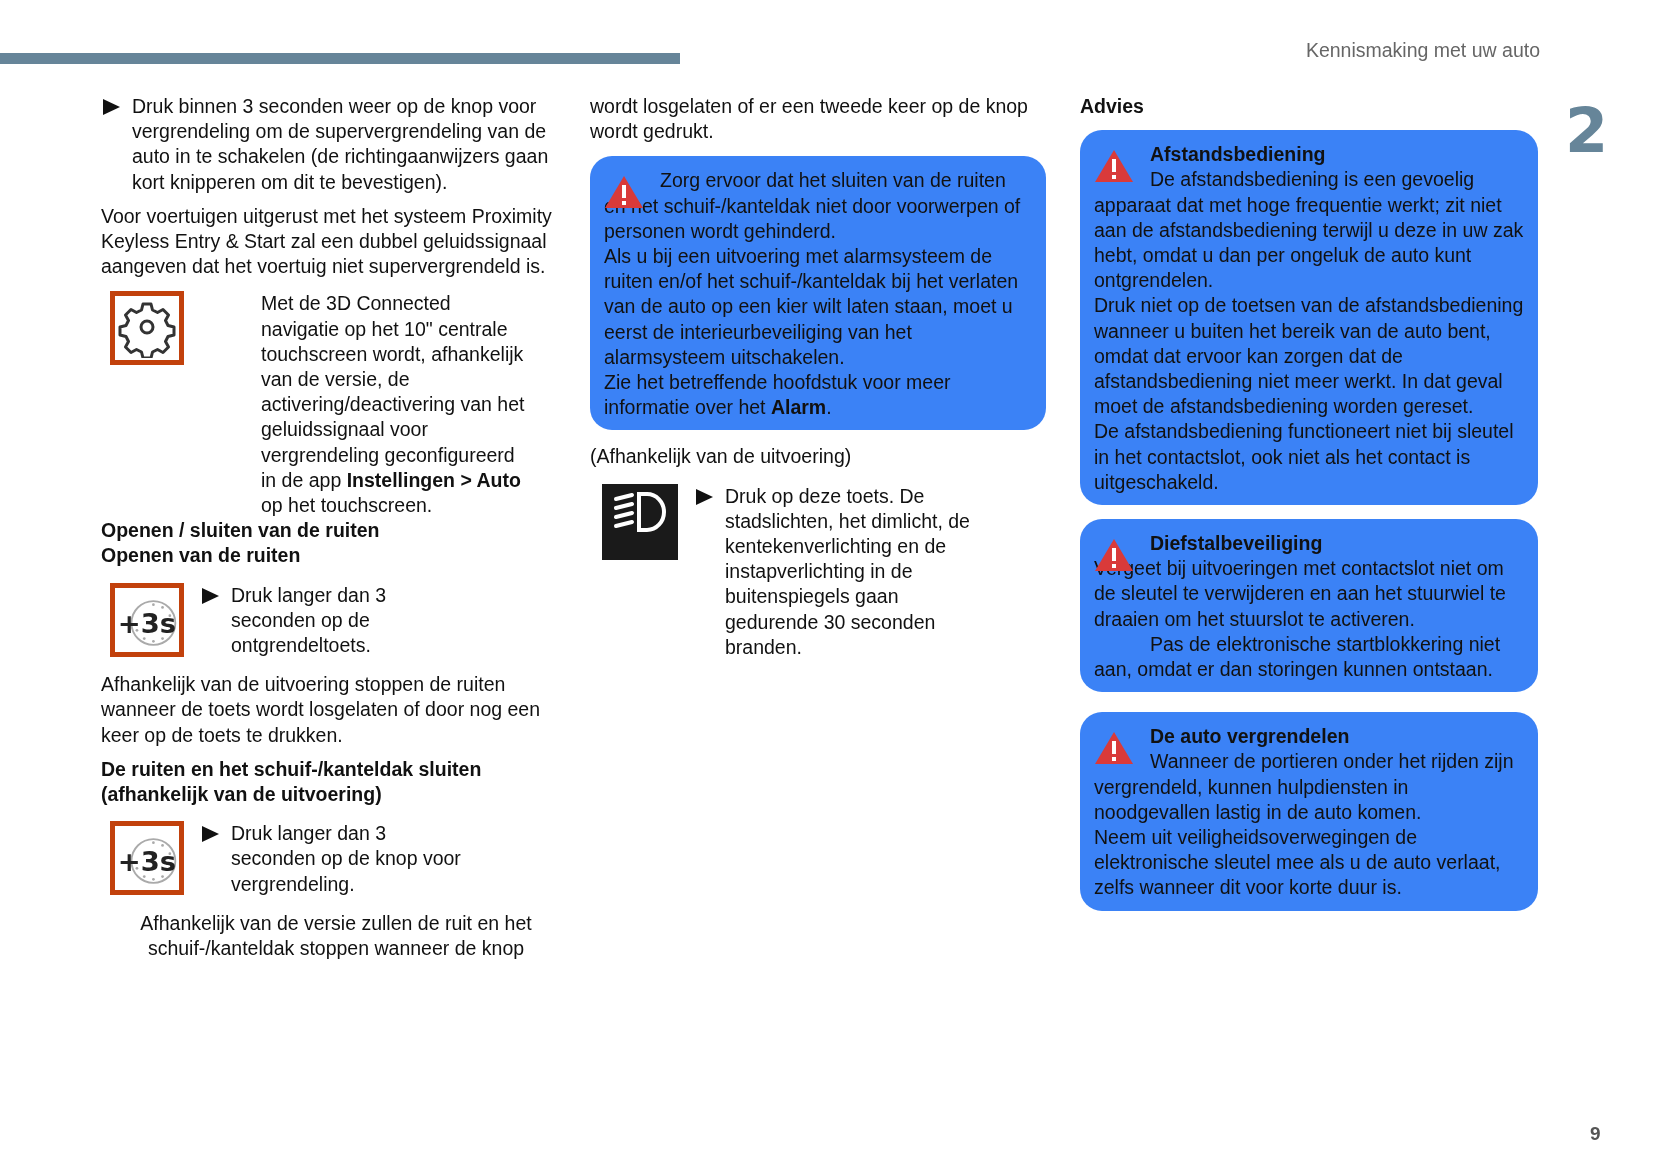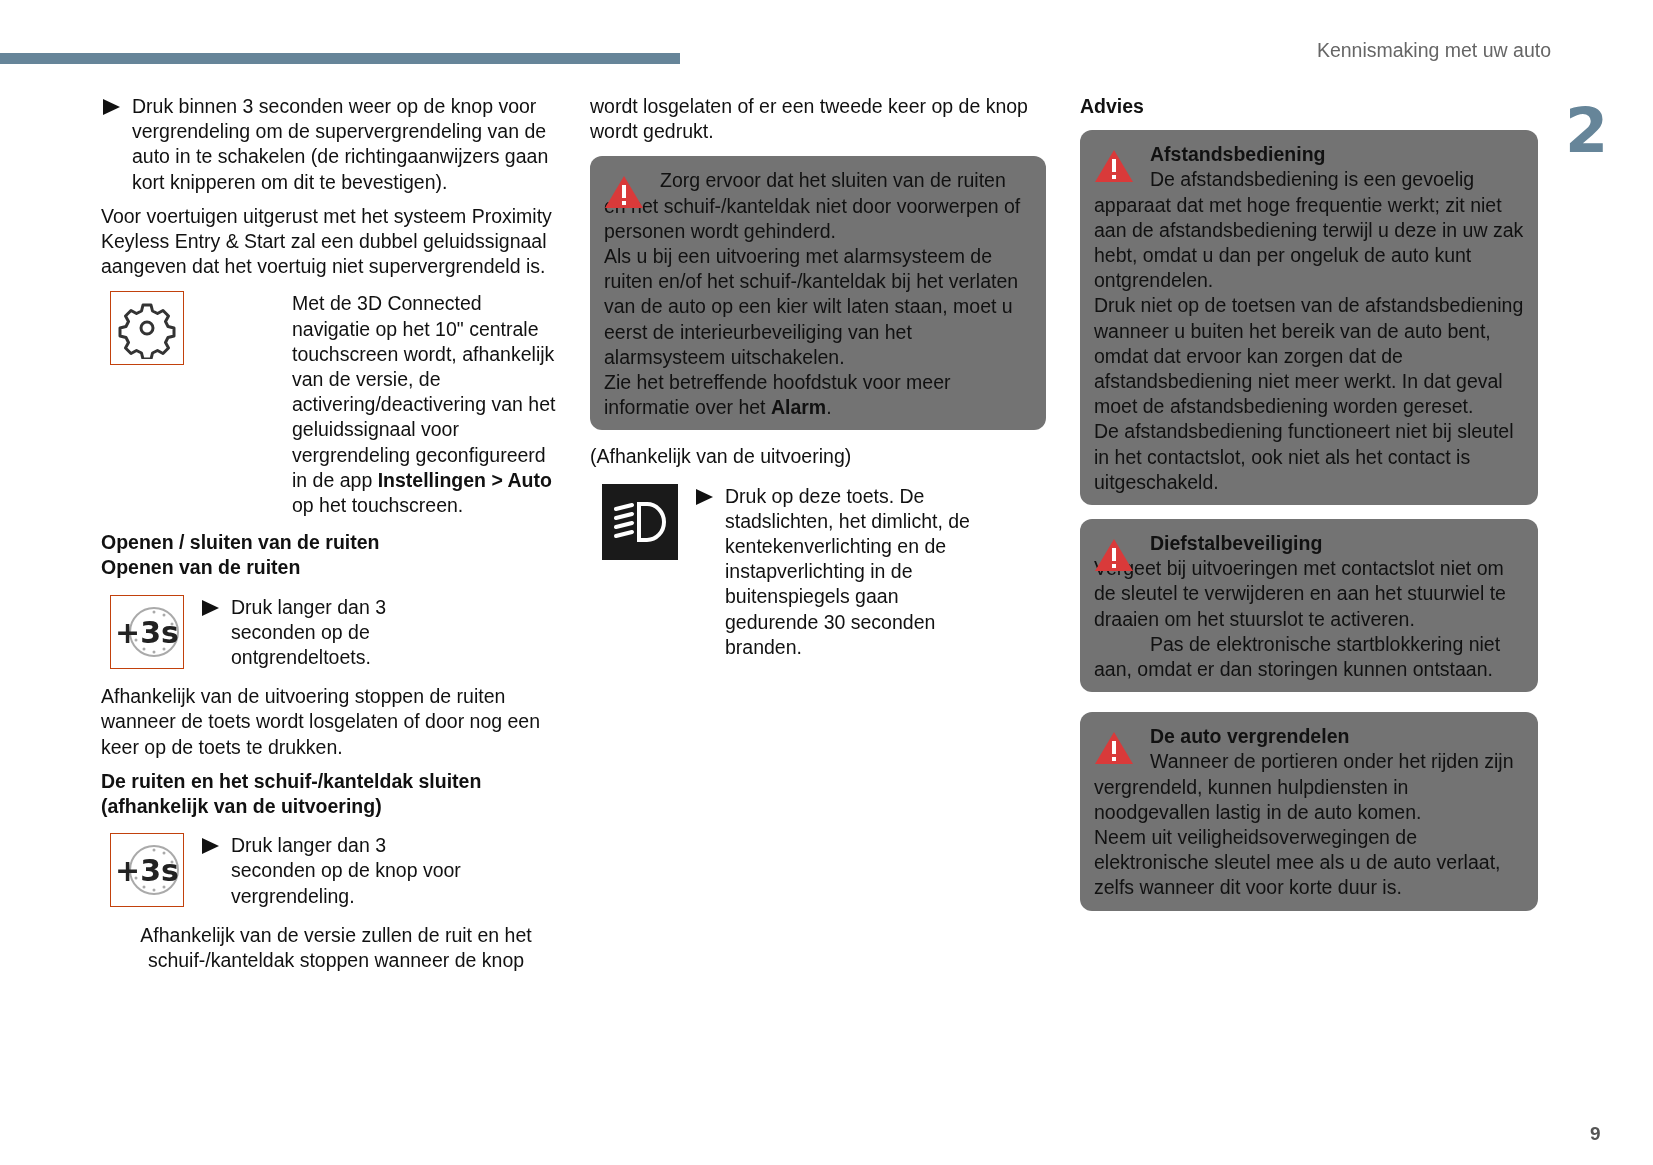--- a/index.html
+++ b/index.html
@@ -2,60 +2,60 @@
 <html><head>
 <meta charset="utf-8">
 <style>
   html, body { margin: 0; padding: 0; background: #ffffff; }
   body {
     width: 1653px; height: 1165px; position: relative; overflow: hidden;
     font-family: "Liberation Sans", "DejaVu Sans", sans-serif;
     color: #111111; font-size: 19.5px; line-height: 25.2px;
   }
   .topbar { position: absolute; left: 0; top: 53px; width: 680px; height: 11px; background: #668599; }
-  .running-head { position: absolute; right: 102px; top: 38px; font-size: 19.5px; color: #666666; }
+  .running-head { position: absolute; right: 113px; top: 38px; font-size: 19.5px; color: #666666; }
   .chapter-num { position: absolute; left: 1565px; top: 96px; font-size: 62px; font-weight: bold; color: #668599; line-height: 70px; font-family: "DejaVu Sans", sans-serif; }
   .page-num { position: absolute; left: 1590px; top: 1121px; font-size: 19px; font-weight: bold; color: #555555; }
 
   .col { position: absolute; top: 94px; }
   .col1 { left: 101px; width: 460px; }
   .col2 { left: 590px; width: 456px; }
   .col3 { left: 1080px; width: 458px; }
 
   p { margin: 0; }
   .mb8 { margin-bottom: 9px; }
   .bold { font-weight: bold; }
 
   .bullet { position: relative; padding-left: 31px; }
   .bullet .tri { position: absolute; left: 2px; top: 5px; width: 0; height: 0;
     border-top: 8px solid transparent; border-bottom: 8px solid transparent; border-left: 17px solid #111; }
 
   .icon-row { display: flex; align-items: flex-start; }
-  .icon-box { width: 74px; height: 74px; border: 1px solid #c2410c; box-sizing: border-box; flex: none; display: flex; align-items: center; justify-content: center; background: #fff; }
+  .icon-box { width: 74px; height: 74px; border: 5px solid #c2410c; box-sizing: border-box; flex: none; display: flex; align-items: flex-start; justify-content: center; background: #fff; }
   .icon-box.dark { background: #1a1a1a; border-color: #1a1a1a; }
 
-  .warn-box { background: #737373; border-radius: 12px; padding: 12px 14px 10px 14px; position: relative; }
+  .warn-box { background: #3b82f6; border-radius: 22px; padding: 12px 14px 10px 14px; position: relative; }
   .warn-icon { position: absolute; left: 14px; top: 18px; width: 40px; height: 36px; }
   .indent-first { display: block; padding-left: 56px; }
 </style>
 </head>
 <body>
 
 <div class="topbar"></div>
 <div class="running-head">Kennismaking met uw auto</div>
 <div class="chapter-num">2</div>
 
 <div class="col col1">
   <div class="bullet mb8">
     <span class="tri"></span>
     <p>Druk binnen 3 seconden weer op de knop voor vergrendeling om de supervergrendeling van de auto in te schakelen (de richtingaanwijzers gaan kort knipperen om dit te bevestigen).</p>
   </div>
   <p class="mb8">Voor voertuigen uitgerust met het systeem Proximity Keyless Entry &amp; Start zal een dubbel geluidssignaal aangeven dat het voertuig niet supervergrendeld is.</p>
 
-  <div class="icon-row" style="margin-top:12px; margin-bottom:12px;gap:31px;">
+  <div class="icon-row" style="margin-top:12px; ">
     <div class="icon-box" style="margin-left:9px;">
       <svg width="62" height="62" viewBox="0 0 62 62">
         <g fill="none" stroke="#333" stroke-width="3" stroke-linejoin="round">
           <path d="M27 8 h8 l1.5 6 l5 2.5 l5.5-3 l5.5 5.5 l-3 5.5 l2.5 5 l6 1.5 v8 l-6 1.5 l-2.5 5 l3 5.5 l-5.5 5.5 l-5.5-3 l-5 2.5 l-1.5 6 h-8 l-1.5-6 l-5-2.5 l-5.5 3 l-5.5-5.5 l3-5.5 l-2.5-5 l-6-1.5 v-8 l6-1.5 l2.5-5 l-3-5.5 l5.5-5.5 l5.5 3 l5-2.5 z"></path>
           <circle cx="31" cy="31" r="6"></circle>
         </g>
       </svg>
     </div>
     <p style="margin-left:77px; width:270px;"><span>Met de 3D Connected navigatie op het 10" centrale touchscreen wordt, afhankelijk van de versie, de activering/deactivering van het geluidssignaal voor vergrendeling geconfigureerd in de app </span><span class="bold">Instellingen &gt; Auto</span><span> op het touchscreen.</span></p>
   </div>

